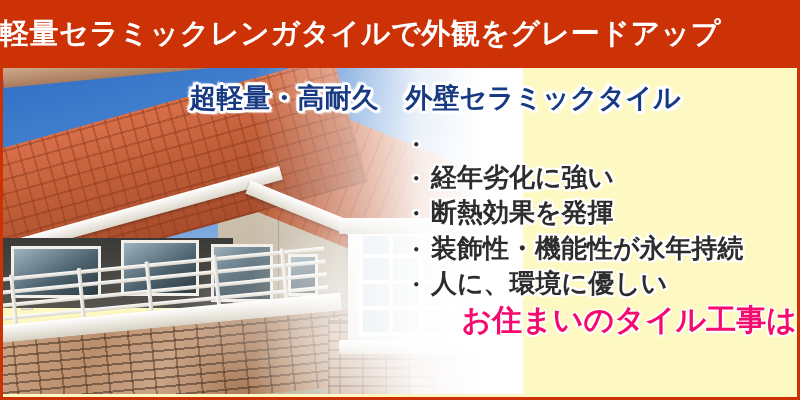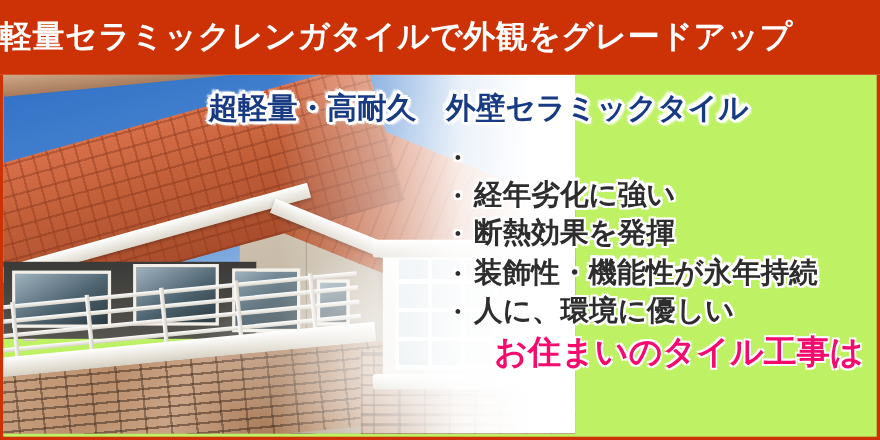--- a/index.html
+++ b/index.html
@@ -23,21 +23,21 @@
   #header-title {
     color:#ffffff; font-weight:bold; font-size:29px;
     letter-spacing:0.5px; white-space:nowrap;
     font-family:"DejaVu Sans","Liberation Sans",sans-serif;
   }
 
   
   #body-frame {
     position:absolute; left:0; top:68px; width:800px; height:332px;
     border:3px solid #cd3206; border-top:none;
-    background:#bef264; overflow:hidden;text-decoration:underline;
+    background:#fef9c3; overflow:hidden;text-decoration:underline;
   }
 
   
   #photo {
     position:absolute; left:0; top:0; width:520px; height:326px;
     overflow:hidden;
   }
   #photo-inner { position:absolute; inset:0; }
 
   
@@ -238,21 +238,21 @@
     font-size:26px; font-weight:bold; color:#2d2d2d; line-height:1.32;
     font-family:"DejaVu Sans","Liberation Sans",sans-serif;
     text-shadow:
       -2px -2px 0 #fff, 2px -2px 0 #fff, -2px 2px 0 #fff, 2px 2px 0 #fff,
       -2px 0 0 #fff, 2px 0 0 #fff, 0 -2px 0 #fff, 0 2px 0 #fff;
   }
   .bullet-dot { margin-right:4px; font-size:22px; }
 
   #tagline {
     position:absolute; left:0; top:232px; width:794px;
-    text-align:right; padding-right:12px; z-index:30;
+    text-align:right; z-index:30;
     font-size:30px; font-weight:bold; color:#f50a6e;
     white-space:nowrap;
     font-family:"DejaVu Sans","Liberation Sans",sans-serif;
     text-shadow:
       -1.5px -1.5px 0 #fff, 1.5px -1.5px 0 #fff,
       -1.5px 1.5px 0 #fff, 1.5px 1.5px 0 #fff;
   }
 
   #company-line {
     position:absolute; left:0; top:278px; width:794px;

